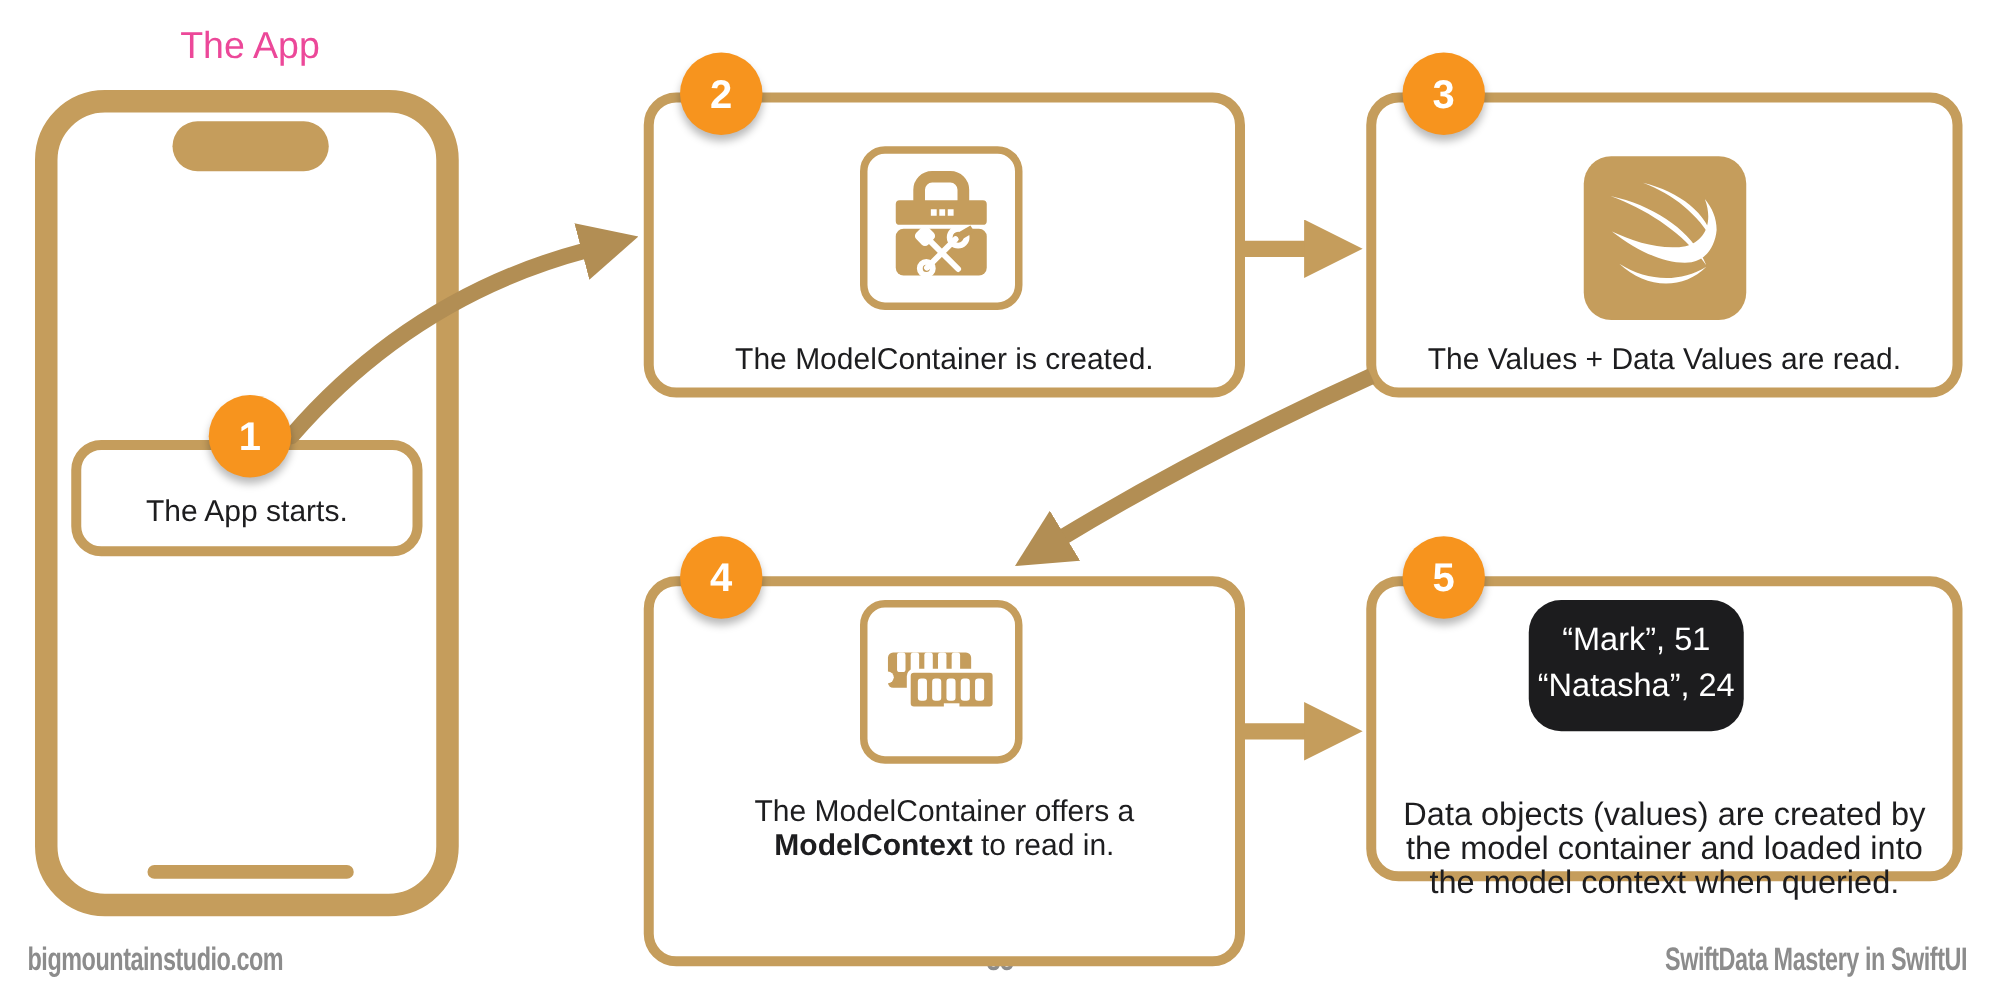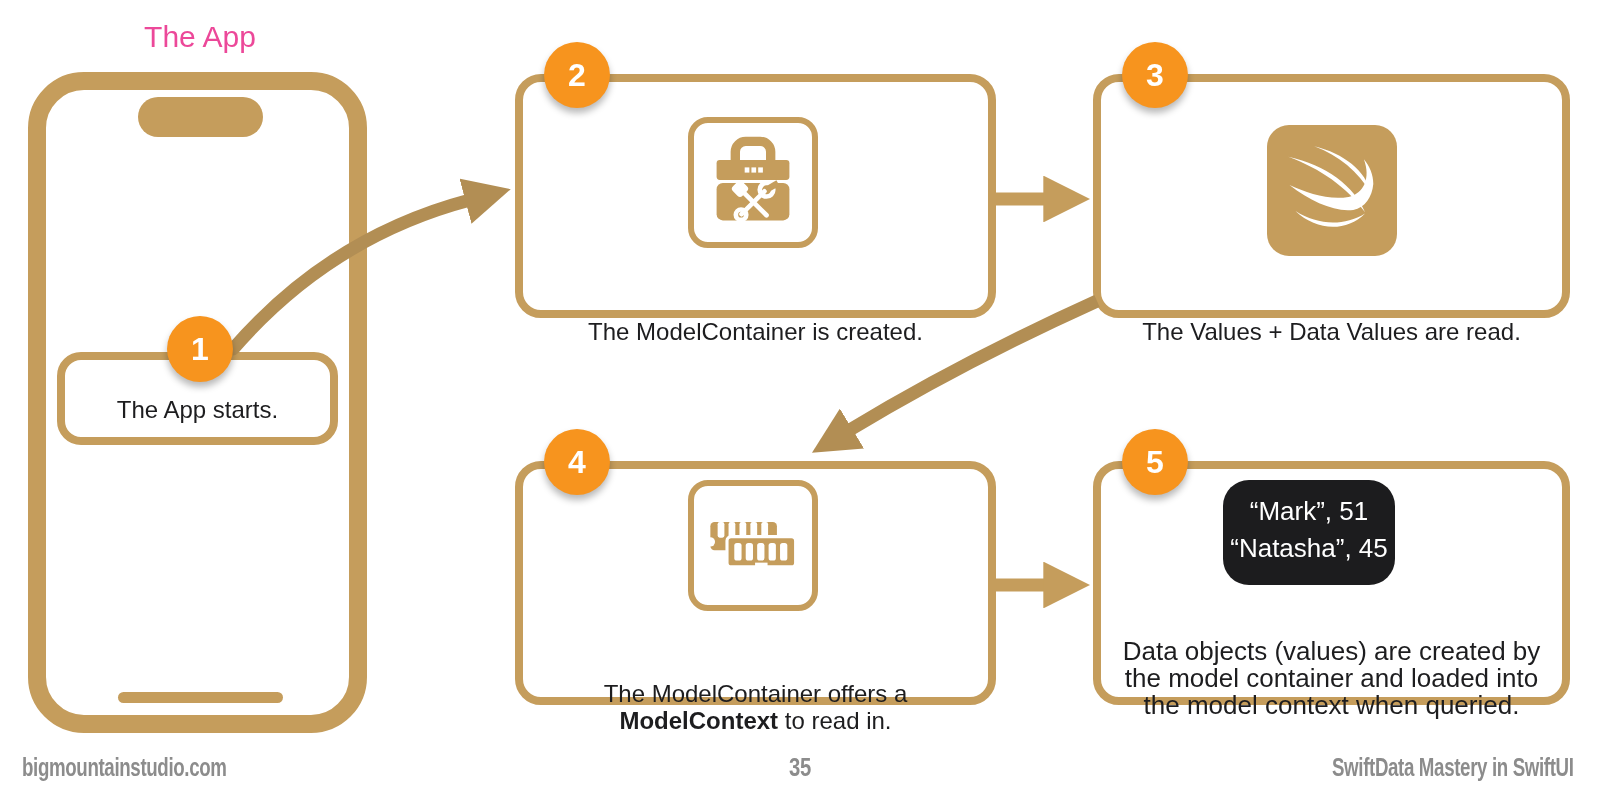--- a/index.html
+++ b/index.html
@@ -21,24 +21,24 @@
           border-radius:21px;background:var(--tan,#C59D5C);}
   .homebar{position:absolute;left:118px;top:692px;width:165px;height:11px;
            border-radius:6px;background:var(--tan,#C59D5C);}
 
   .stepbox{position:absolute;background:#fff;border:8px solid var(--tan,#C59D5C);
            border-radius:26px;z-index:2;}
   .box1{left:57px;top:352px;width:281px;height:93px;border-radius:24px;padding-left:16px;}
   .box1 .lbl{position:absolute;left:0;right:0;top:36px;text-align:center;font-size:24px;}
   .box2{left:515px;top:74px;width:481px;height:244px;}
   .box3{left:1093px;top:74px;width:477px;height:244px;}
-  .box4{left:515px;top:461px;width:481px;height:244px;}
+  .box4{left:515px;top:461px;width:481px;height:312px;}
   .box5{left:1093px;top:461px;width:477px;height:244px;}
 
-  .boxlabel{position:absolute;left:0;right:0;text-align:center;font-size:24px;line-height:27px;margin-top:44px;}
+  .boxlabel{position:absolute;left:0;right:0;text-align:center;font-size:24px;line-height:27px;}
   .box2 .boxlabel,.box3 .boxlabel{top:192px;}
   .box4 .boxlabel{top:167px;}
 
   .iconframe{position:absolute;width:130px;height:131px;border:6px solid var(--tan,#C59D5C);
              border-radius:20px;background:#fff;display:flex;align-items:center;justify-content:center;}
   .box2 .iconframe{left:165px;top:35px;}
   .box4 .iconframe{left:165px;top:11px;}
   .swiftframe{position:absolute;left:50%;top:43px;transform:translateX(-50%);
               width:130px;height:131px;border-radius:22px;background:var(--tan,#C59D5C);
               display:flex;align-items:center;justify-content:center;}
@@ -144,21 +144,21 @@
           <rect x="52" y="66" width="12" height="7" fill="#fff"></rect>
         </g>
       </svg>
     </div>
     <div class="boxlabel"><span>The ModelContainer offers a</span><br><b>ModelContext</b><span> to read in.</span></div>
   </div>
 
   <div class="stepbox box5">
     <div class="chip">
       <div>“Mark”, 51</div>
-      <div>“Natasha”, 45</div>
+      <div>“Natasha”, 24</div>
     </div>
     <div class="caption">Data objects (values) are created by the model container and loaded into the model context when queried.</div>
   </div>
 
   <svg class="arrows" width="1600" height="806" viewBox="0 0 1600 806">
     <defs>
       <marker id="headDark" viewBox="0 0 10 10" refX="1" refY="5" markerWidth="3.6" markerHeight="3.6" orient="auto-start-reverse">
         <path d="M0 0 L10 5 L0 10 Z"></path>
       </marker>
       <marker id="headTan" viewBox="0 0 10 10" refX="1" refY="5" markerWidth="3.6" markerHeight="3.6" orient="auto-start-reverse">

